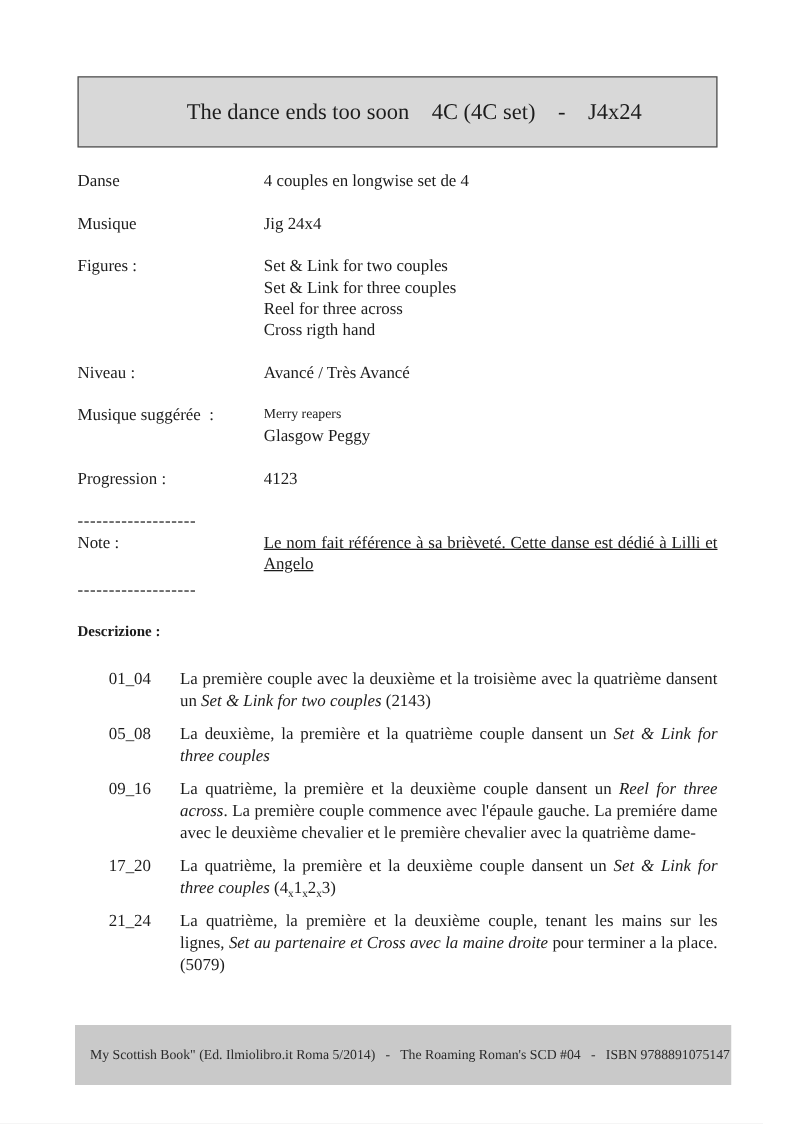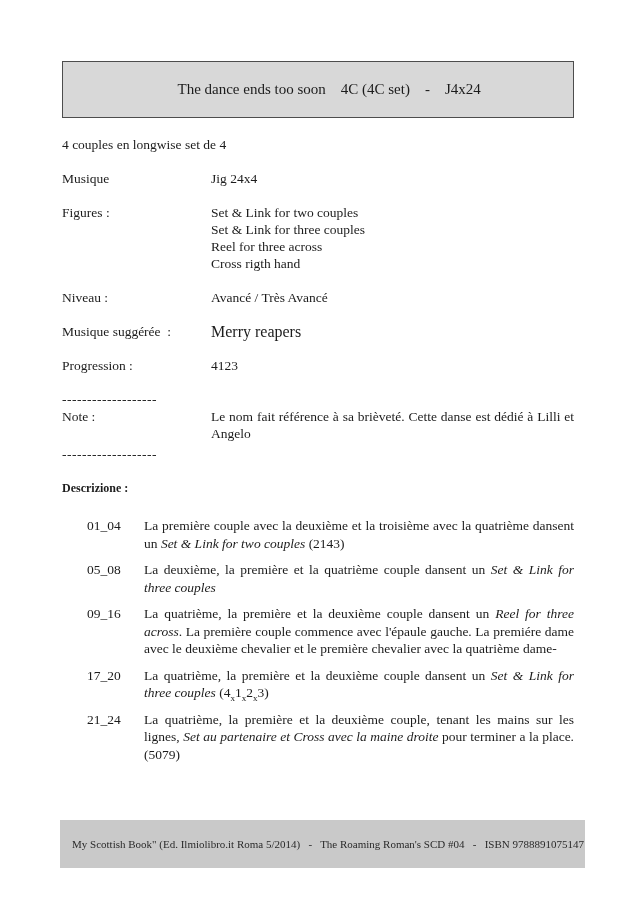--- a/index.html
+++ b/index.html
@@ -13,49 +13,49 @@
     margin:0 auto;
     box-sizing:border-box;
   }
   .content{
     position:absolute;
     left:62px;top:61px;width:512px;
   }
   .title-bar{
     border:1px solid #4d4d4d;
     text-align:center;
-    font-size:15px;
+    font-size:18px;
     line-height:17px;
     padding:2px 0 2px 0;
     white-space:pre;
     margin-bottom:18px;
     box-sizing:border-box;
   }
   .info-row{
     display:flex;
     font-size:13.5px;
     line-height:17px;
     margin-bottom:17px;
   }
   .info-label{
     width:149px;
     flex:none;
     white-space:pre;
   }
   .info-value{flex:1;}
-  .info-value .line.small{font-size:16px;line-height:17px;}
+  .info-value .line.small{font-size:11px;line-height:17px;}
   .divider{
     font-size:13.5px;
     line-height:17px;
     letter-spacing:0.5px;
   }
   .divider.top{margin-top:17px;}
   .divider.bottom{margin-top:4px;margin-bottom:11px;}
   .note-row{margin-bottom:0;}
-  .note-text{text-align:justify;}
+  .note-text{text-align:justify;text-decoration:underline;}
   .desc-heading{
     font-weight:bold;
     font-size:12px;
     line-height:17px;
     margin:17px 0 20px 0;
   }
   .desc-item{
     display:flex;
     font-size:13.5px;
     line-height:17.5px;
@@ -91,20 +91,21 @@
 
 <div class="page" style="color: rgb(28, 28, 28);">
   <div class="content">
 
     <div class="title-bar" style="background: rgb(216, 216, 216);">
       <span>The dance ends too soon    4C (4C set)    -    J4x24</span>
     </div>
 
     <div id="info-rows">
   <div class="info-row">
+    <div class="info-label">Danse</div>
     <div class="info-value">
             <div class="line">4 couples en longwise set de 4</div>
           </div>
   </div>
 
   <div class="info-row">
     <div class="info-label">Musique</div>
     <div class="info-value">
             <div class="line">Jig 24x4</div>
           </div>
@@ -124,20 +125,21 @@
     <div class="info-label">Niveau :</div>
     <div class="info-value">
             <div class="line">Avancé / Très Avancé</div>
           </div>
   </div>
 
   <div class="info-row">
     <div class="info-label">Musique suggérée  :</div>
     <div class="info-value">
             <div class="line small">Merry reapers</div>
+            <div class="line">Glasgow Peggy</div>
           </div>
   </div>
 
   <div class="info-row">
     <div class="info-label">Progression :</div>
     <div class="info-value">
             <div class="line">4123</div>
           </div>
   </div>
 </div>

